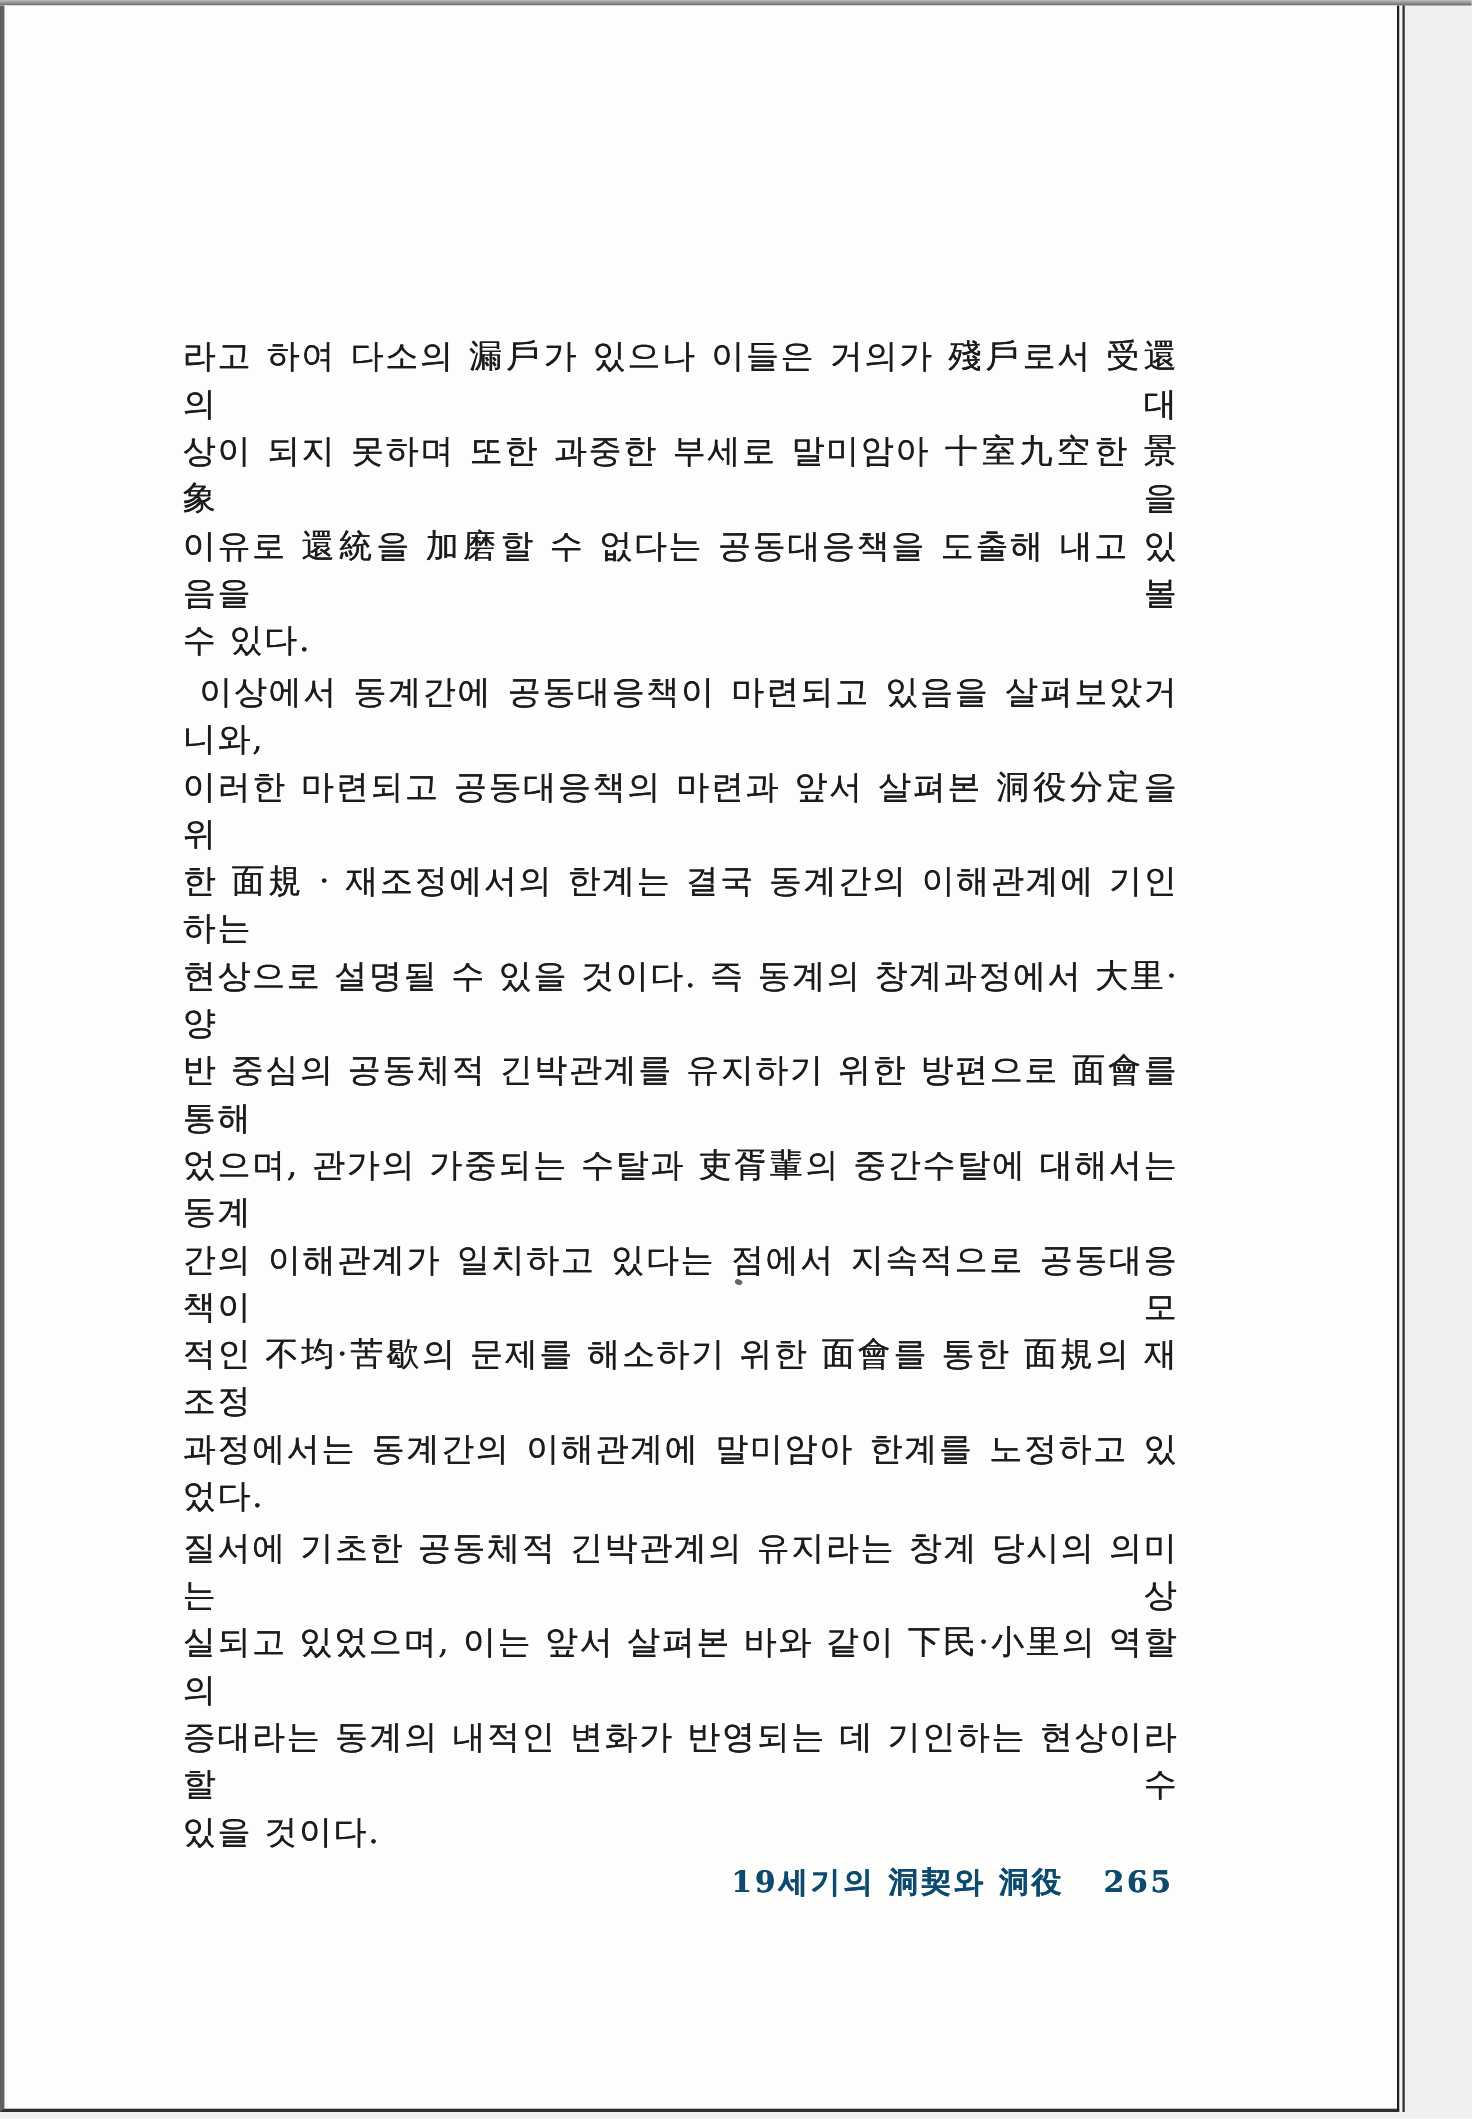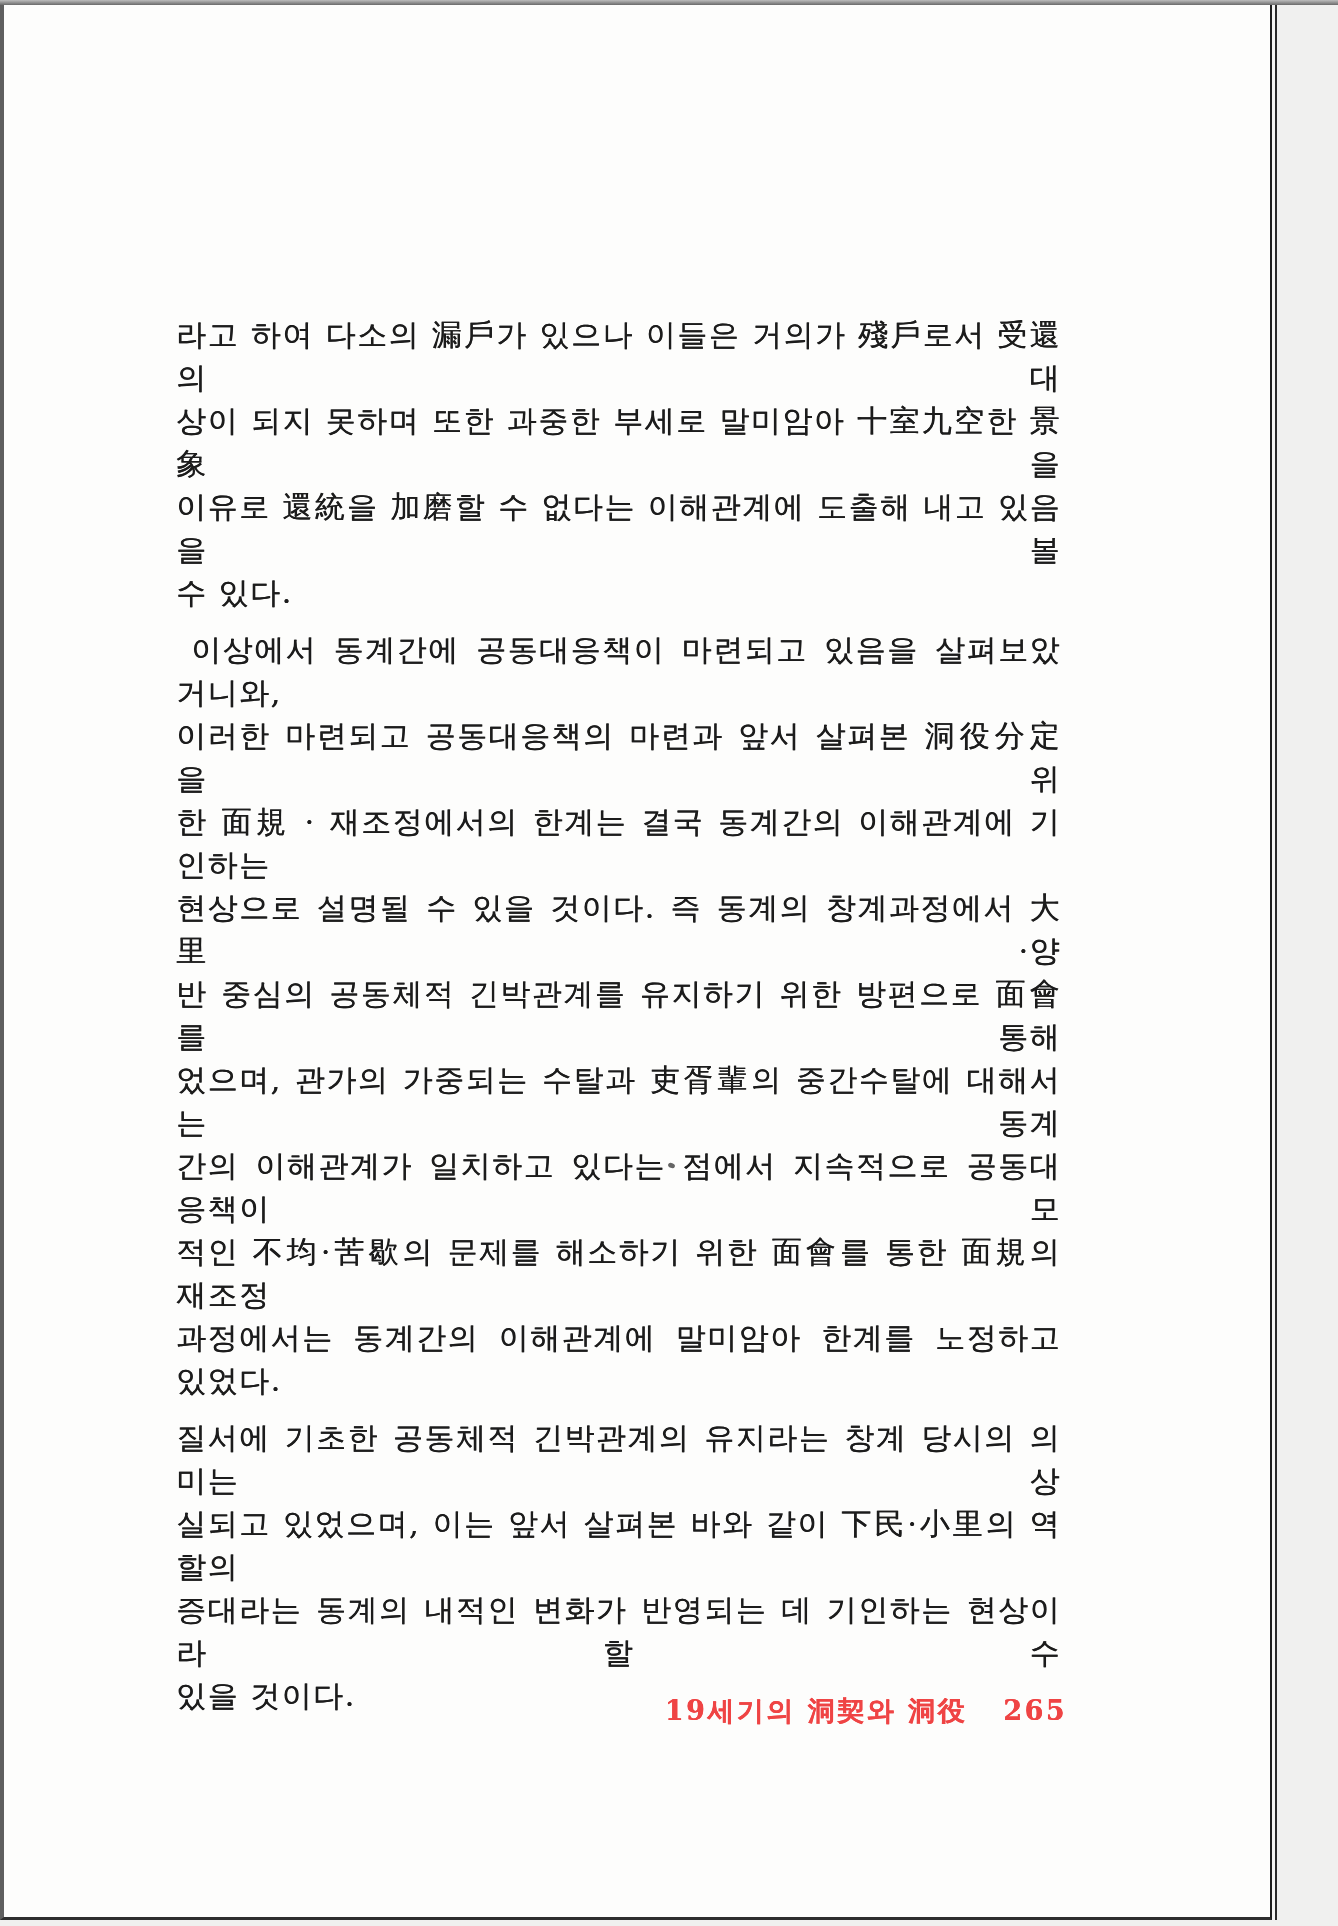--- a/index.html
+++ b/index.html
@@ -26,35 +26,35 @@
   }
   .content {
     position:absolute; top:294px; left:158px;
     width:913px;
     color:#1c1c1c;
     font-size:30px;
     line-height:43px;
     letter-spacing:1.5px;
     text-shadow:0.4px 0 0 currentColor;
   }
-  .para { margin:14px; }
+  .para { margin:4px; }
   .line {
     text-align:justify;
     text-align-last:justify;
   }
   .line.short { text-align-last:left; }
   .line.indent { text-indent:15px; }
   .footer {
     position:absolute; top:1688px; left:158px;
     width:905px;
     text-align:right;
     font-size:27px;
     font-weight:bold;
     letter-spacing:2.5px;
-    color:#ef4444;
+    color:#0c4a6e;
     text-shadow:0.3px 0 0 currentColor;
   }
   .footer .pagenum { display:inline-block; margin-left:36px; }
   .speck {
     position:absolute; top:1158px; left:664px;
     width:7px; height:5px;
     background:#4a4a4a;
     border-radius:50%;
     transform:rotate(20deg);
     opacity:.85;
@@ -65,21 +65,21 @@
 
 <div class="top-band"></div>
 
 <div class="page">
 
   <div class="content">
 
     <div class="para">
       <div class="line">라고 하여 다소의 漏戶가 있으나 이들은 거의가 殘戶로서 受還의 대</div>
       <div class="line">상이 되지 못하며 또한 과중한 부세로 말미암아 十室九空한 景象을</div>
-      <div class="line">이유로 還統을 加磨할 수 없다는 이해관계에 도출해 내고 있음을 볼</div>
+      <div class="line">이유로 還統을 加磨할 수 없다는 공동대응책을 도출해 내고 있음을 볼</div>
       <div class="line short">수 있다.</div>
     </div>
 
     <div class="para">
       <div class="line indent">이상에서 동계간에 공동대응책이 마련되고 있음을 살펴보았거니와,</div>
       <div class="line">이러한 마련되고 공동대응책의 마련과 앞서 살펴본 洞役分定을 위</div>
       <div class="line">한 面規 · 재조정에서의 한계는 결국 동계간의 이해관계에 기인하는</div>
       <div class="line">현상으로 설명될 수 있을 것이다. 즉 동계의 창계과정에서 大里·양</div>
       <div class="line">반 중심의 공동체적 긴박관계를 유지하기 위한 방편으로 面會를 통해</div>
       <div class="line">었으며, 관가의 가중되는 수탈과 吏胥輩의 중간수탈에 대해서는 동계</div>

